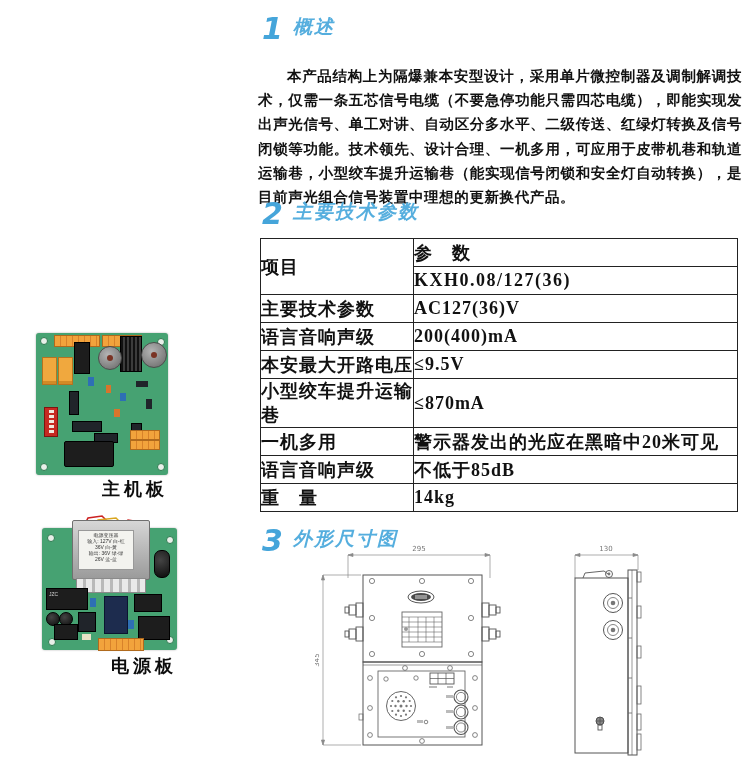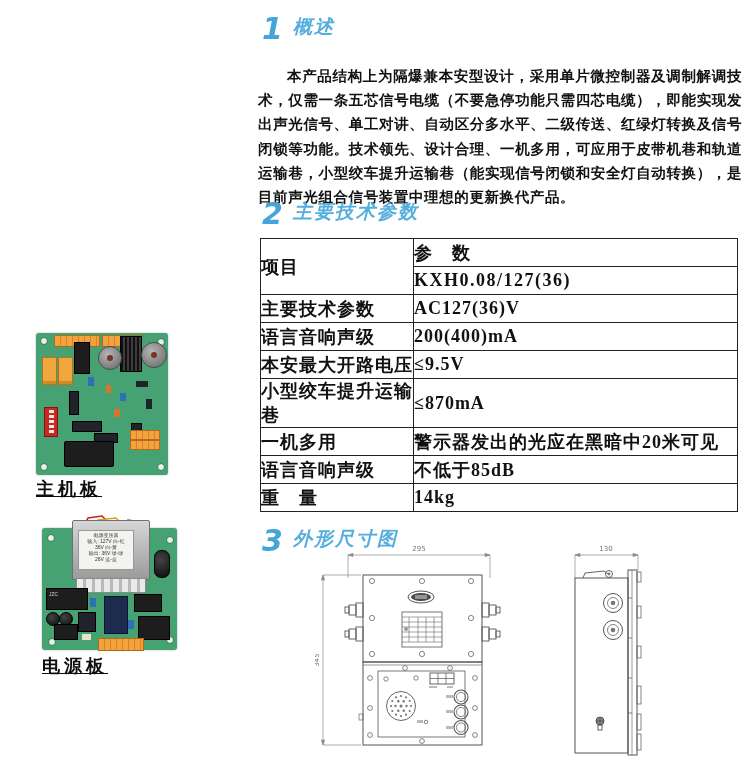--- a/index.html
+++ b/index.html
@@ -47,21 +47,21 @@
   .dip i{display:block;width:5px;height:3px;background:#f2e9e0;margin:2px auto 0;}
   .chip{background:#20242a;border:1px solid #000;}
   .tinyc{position:absolute;}
   .xfmr{background:linear-gradient(180deg,#d6d6d6,#9a9a9a);border:1px solid #6f6f6f;border-radius:2px;}
   .xlabel{
     background:#f3f3ef;border:1px solid #999;font-size:5px;line-height:6px;color:#333;
     font-family:"Liberation Sans",sans-serif;text-align:center;overflow:hidden;padding:1px;
   }
   .teeth{background:repeating-linear-gradient(90deg,#e9e9e9 0 6px,#b9b9b9 6px 9px);border:1px solid #8a8a8a;}
   .capb{border-radius:50%;background:radial-gradient(circle at 38% 35%,#444,#0c0c0c);border:1px solid #000;}
-  .board-label{font-size:18px;font-weight:bold;color:#0d0d0d;text-align:left;letter-spacing:4px;text-decoration:underline;}
+  .board-label{font-size:18px;font-weight:bold;color:#0d0d0d;text-align:right;letter-spacing:4px;}
 
   
   svg text{font-family:"DejaVu Sans",sans-serif;}
 </style>
 </head>
 <body>
 
 <div class="abs" style="left:262px;top:14px;">
   <span class="sec-num">1</span>
   <span class="sec-title" style="margin-left:6px;vertical-align:6px;">概述</span>

